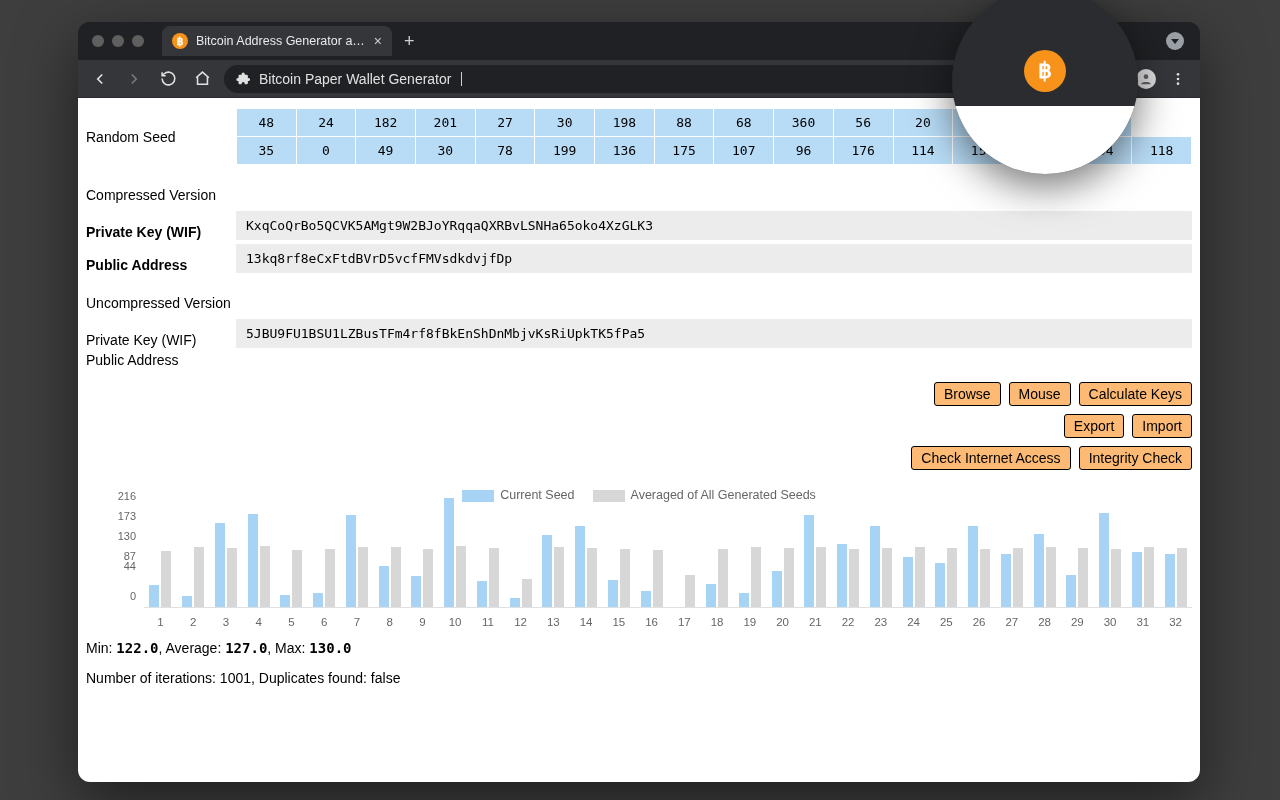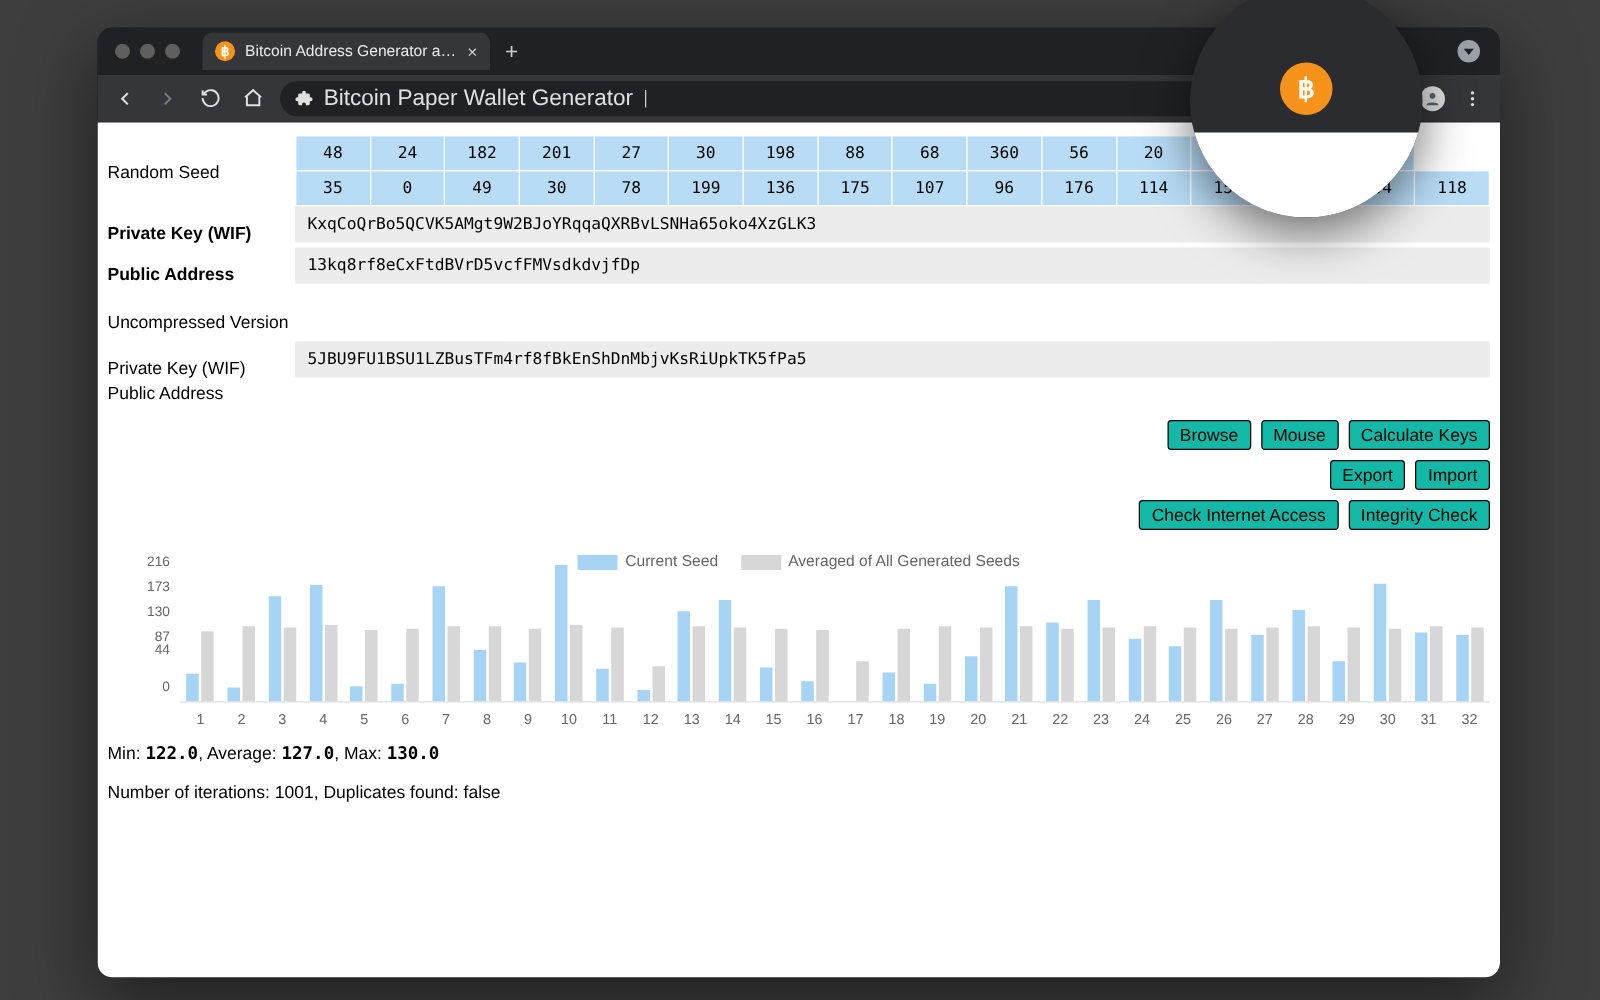--- a/index.html
+++ b/index.html
@@ -28,41 +28,41 @@
   .caret-circle::after { content:""; border-left:4px solid transparent; border-right:4px solid transparent; border-top:5px solid #202124; }
   
   .toolbar {
     height: 38px; background: #35363a; display: flex; align-items: center; gap: 10px; padding: 0 10px;
     border-bottom: 1px solid #2a2b2e;
   }
   .nav-btn { width: 24px; height: 24px; display: flex; align-items: center; justify-content: center; color: #e0e0e0; cursor: pointer; }
   .nav-btn.disabled { color: #7a7a7a; }
   .omnibox {
     flex: 1; height: 28px; background: #202124; border-radius: 14px; display: flex; align-items: center;
-    padding: 0 12px; color: #e0e0e0; font-size: 18px; gap: 8px;
+    padding: 0 12px; color: #e0e0e0; font-size: 14px; gap: 8px;
   }
   .omnibox .caret { border-left: 1px solid #cfcfcf; height: 14px; margin-left: 2px; }
   .toolbar-right { display: flex; align-items: center; gap: 10px; margin-left: 10px; }
   .avatar { width: 20px; height: 20px; border-radius: 50%; background: #e0e0e0; display:flex; align-items:center; justify-content:center; }
   
   .viewport { position: absolute; top: 76px; left: 0; right: 0; bottom: 0; background: #fff; overflow: hidden; color: #000; }
   .content { padding: 10px 8px 16px 8px; font-size: 14px; }
   table.grid { border-collapse: collapse; width: 100%; }
   table.grid td, table.grid th { border: 1px solid #fff; }
   .label-cell { width: 150px; text-align: left; font-size: 14px; padding-right: 8px; vertical-align: middle; }
   .seed-row td.seed { background: #b8dcf6; width: 60px; height: 28px; text-align: center; font-family: "Menlo","Consolas",monospace; font-size: 13px; border: 1px solid #fff; }
   .section-title { margin-top: 22px; margin-bottom: 8px; font-size: 14px; }
   .kv { display: flex; align-items: flex-end; margin-bottom: 4px; }
   .kv .k { width: 150px; font-size: 14px; }
   .kv .k.bold { font-weight: 700; }
   .kv .v { flex: 1; background: #ececec; padding: 7px 10px; font-family: "Menlo","Consolas",monospace; font-size: 13px; border-radius: 1px; }
   .button-row { display: flex; justify-content: flex-end; gap: 8px; margin-top: 14px; }
   .button-row.sub { margin-top: 8px; }
   button.ui {
-    background: #14b8a6; border: 1px solid #000; border-radius: 3px; padding: 3px 9px; font-size: 14px; cursor: pointer;
+    background: #fdba74; border: 1px solid #000; border-radius: 3px; padding: 3px 9px; font-size: 14px; cursor: pointer;
   }
   
   .chart-wrap { margin-top: 18px; }
   .legend { display: flex; justify-content: center; gap: 18px; font-size: 12.5px; color: #666; margin-bottom: 6px; }
   .lg-swatch { display: inline-block; width: 32px; height: 12px; vertical-align: middle; margin-right: 6px; }
   .lg-a { background: #a7d4f4; }
   .lg-b { background: #d7d7d7; }
   .chart { position: relative; height: 120px; margin-left: 28px; }
   .y-axis { position: absolute; left: -4px; top: 0; bottom: 20px; width: 30px; }
   .y-tick { position: absolute; right: 4px; font-size: 11px; color: #666; transform: translateY(-50%); }
@@ -209,20 +209,21 @@
                     <td class="seed">158</td>
                     <td class="seed"></td>
                     <td class="seed">204</td>
                     <td class="seed">118</td>
                   </tr>
             </tbody>
               </table>
           </div>
         </div>
 
+        <div class="section-title">Compressed Version</div>
         <div class="kv">
           <div class="k bold">Private Key (WIF)</div>
           <div class="v">KxqCoQrBo5QCVK5AMgt9W2BJoYRqqaQXRBvLSNHa65oko4XzGLK3</div>
         </div>
         <div class="kv">
           <div class="k bold">Public Address</div>
           <div class="v">13kq8rf8eCxFtdBVrD5vcfFMVsdkdvjfDp</div>
         </div>
 
         <div class="section-title">Uncompressed Version</div>

